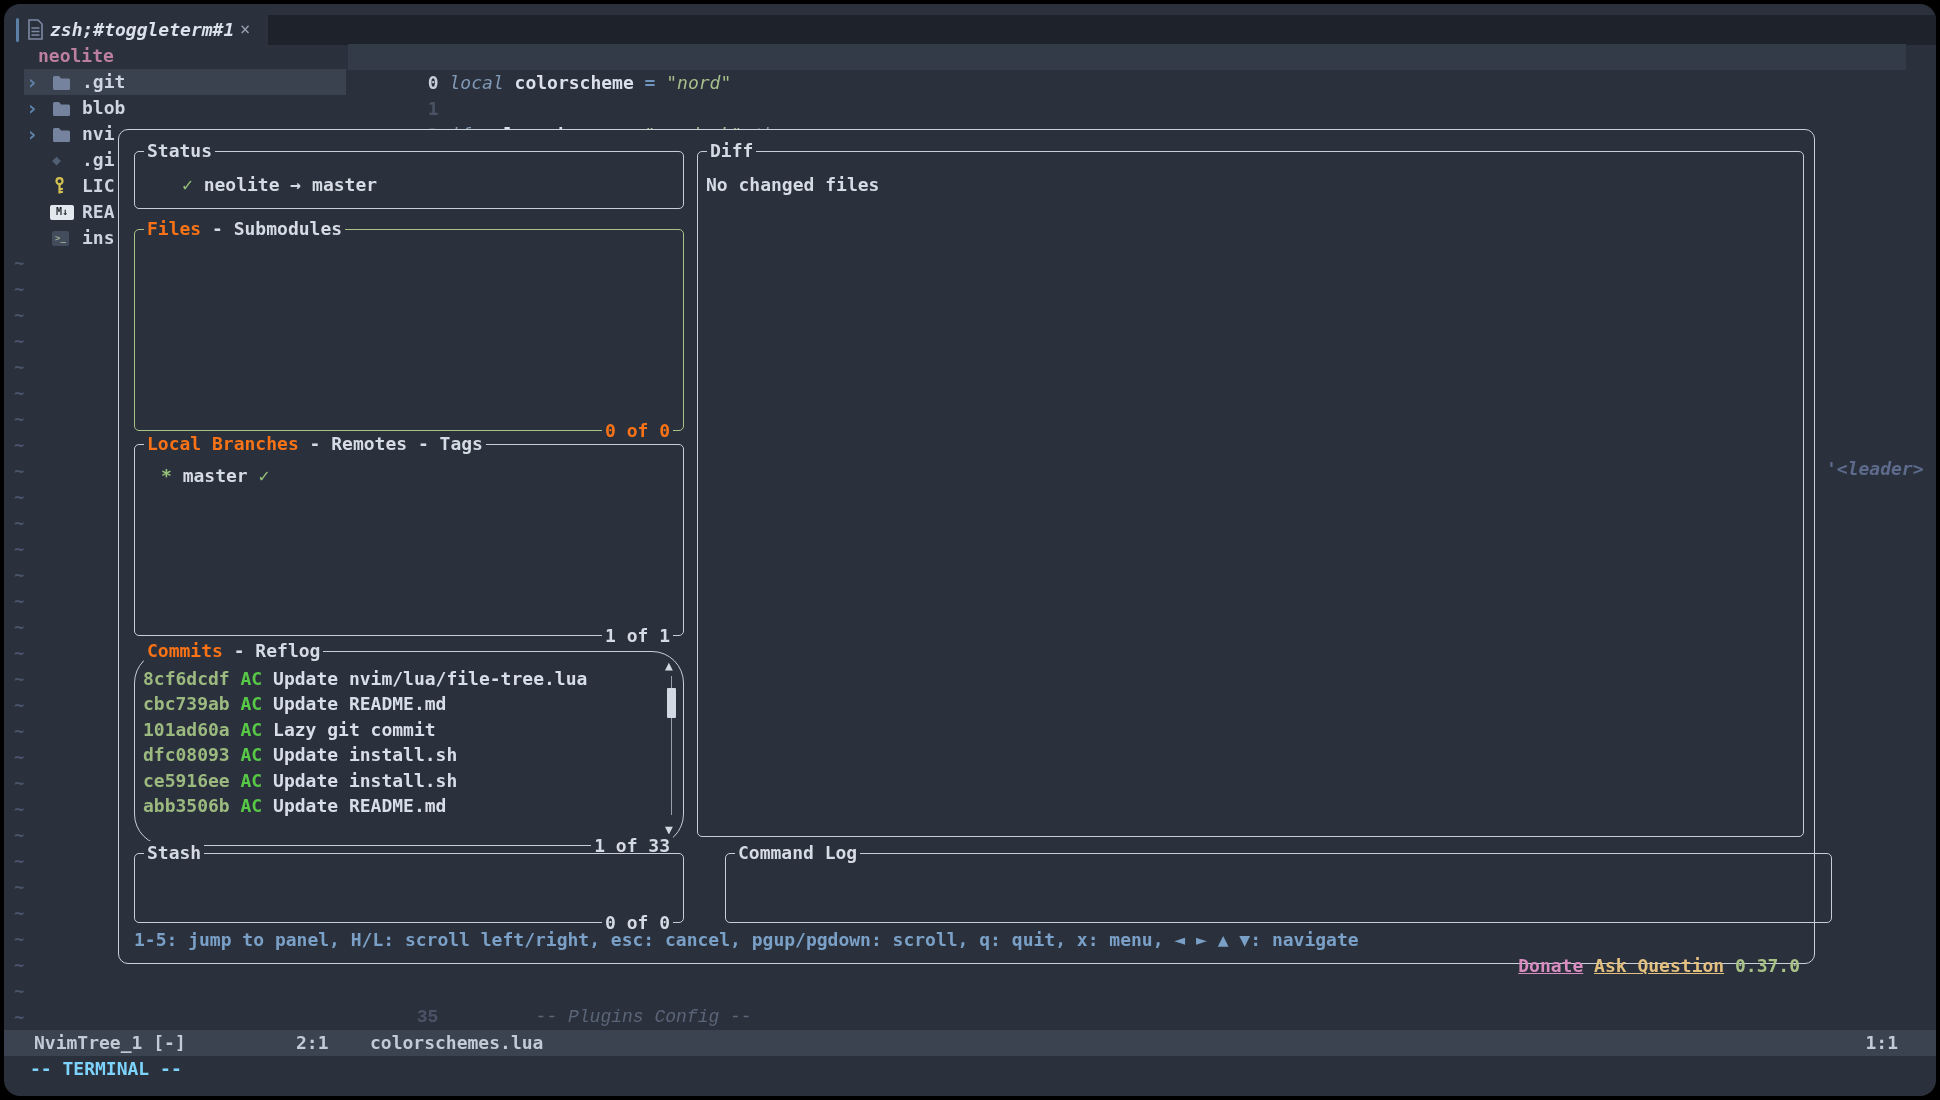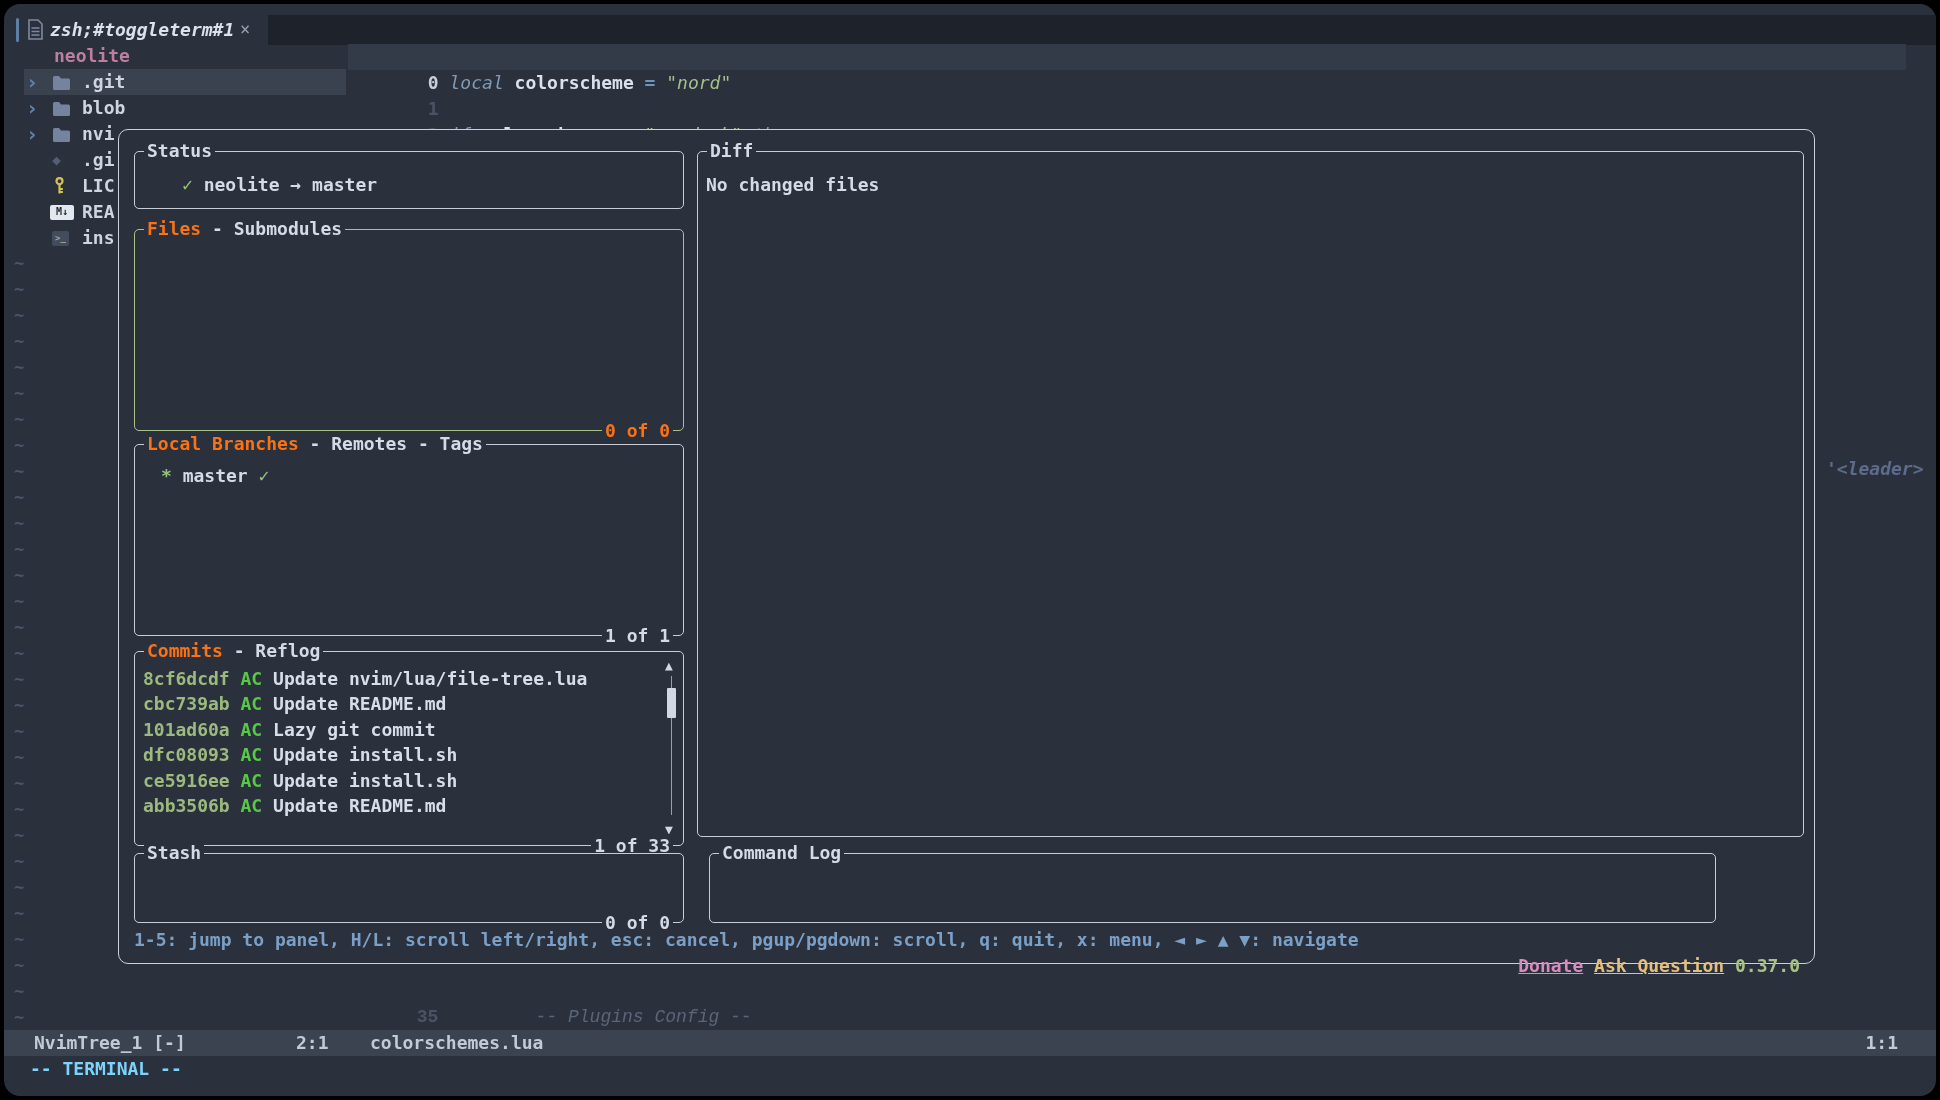--- a/index.html
+++ b/index.html
@@ -105,21 +105,21 @@
     </span>
     <span id="tab-title">zsh;#toggleterm#1</span>
     <span id="tab-close">×</span>
     <div id="tabline-fill"></div>
   </div>
 
   <div>
     <div class="tree-sel"></div>
 
     <div class="tree-row" style="top:43px;">
-      <span class="tlabel tree-root" style="left:54px;">neolite</span>
+      <span class="tlabel tree-root" style="left:38px;">neolite</span>
     </div>
 
     <div class="tree-row" style="top:69px;">
       <span class="chev">›</span>
       <span class="ticon">
         <svg width="19" height="15" viewBox="0 0 19 15">
               <path d="M1 2.5 a1.5 1.5 0 0 1 1.5 -1.5 h4.5 l2 2.5 h7.5 a1.5 1.5 0 0 1 1.5 1.5 v8.5 a1.5 1.5 0 0 1 -1.5 1.5 h-14 a1.5 1.5 0 0 1 -1.5 -1.5 z" fill="#76839e"></path>
             </svg>
       </span>
       <span class="tlabel">.git</span>
@@ -242,21 +242,21 @@
       <div class="ptitle"><span class="green">Files</span><span> - Submodules</span></div>
       <div class="pcount green">0 of 0</div>
     </div>
 
     <div class="panel" style="left:15px;top:314px;width:550px;height:192px;">
       <div class="ptitle"><span class="green">Local Branches</span><span> - Remotes - Tags</span></div>
       <div class="prow" style="margin-top:18px;padding-left:26px;"><span class="check">*</span><span class="sp">master</span><span class="check sp">✓</span></div>
       <div class="pcount">1 of 1</div>
     </div>
 
-    <div class="panel" style="left:15px;top:521px;width:550px;height:195px;">
+    <div class="panel" style="left:15px;top:521px;width:550px;height:195px;border-radius:32px;">
       <div class="ptitle"><span class="green">Commits</span><span> - Reflog</span></div>
       <div style="margin-top:14px;">
         <div class="crow"><span class="chash">8cf6dcdf</span><span class="cac">AC</span><span class="cmsg">Update nvim/lua/file-tree.lua</span></div>
         <div class="crow"><span class="chash">cbc739ab</span><span class="cac">AC</span><span class="cmsg">Update README.md</span></div>
         <div class="crow"><span class="chash">101ad60a</span><span class="cac">AC</span><span class="cmsg">Lazy git commit</span></div>
         <div class="crow"><span class="chash">dfc08093</span><span class="cac">AC</span><span class="cmsg">Update install.sh</span></div>
         <div class="crow"><span class="chash">ce5916ee</span><span class="cac">AC</span><span class="cmsg">Update install.sh</span></div>
         <div class="crow"><span class="chash">abb3506b</span><span class="cac">AC</span><span class="cmsg">Update README.md</span></div>
       </div>
       <div id="commit-scrollbar">
@@ -271,21 +271,21 @@
     <div class="panel" style="left:15px;top:723px;width:550px;height:70px;">
       <div class="ptitle">Stash</div>
       <div class="pcount">0 of 0</div>
     </div>
 
     <div class="panel" style="left:578px;top:21px;width:1107px;height:686px;">
       <div class="ptitle">Diff</div>
       <div class="prow" style="margin-top:20px;">No changed files</div>
     </div>
 
-    <div class="panel" style="left:590px;top:723px;width:1007px;height:70px;">
+    <div class="panel" style="left:606px;top:723px;width:1107px;height:70px;">
       <div class="ptitle">Command Log</div>
     </div>
 
     <div id="keybinds">1-5: jump to panel, H/L: scroll left/right, esc: cancel, pgup/pgdown: scroll, q: quit, x: menu, ◄ ► ▲ ▼: navigate</div>
 
     <div id="lg-links">
       <span id="donate">Donate</span><span id="askq">Ask Question</span><span id="lg-version">0.37.0</span>
     </div>
   </div>
 

